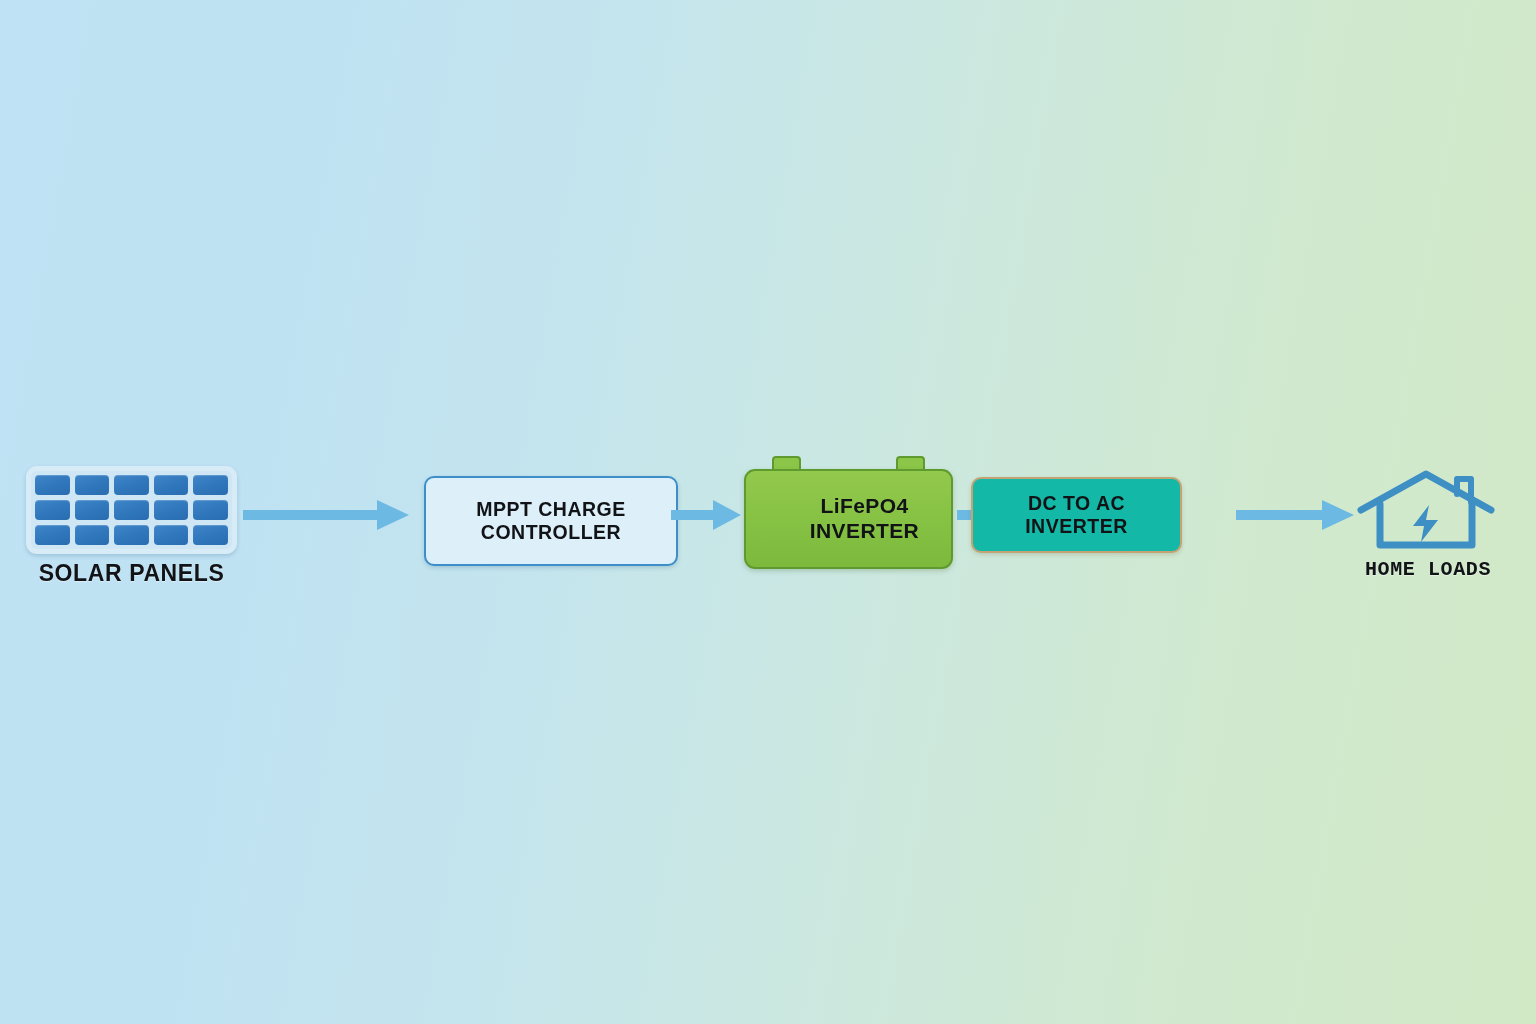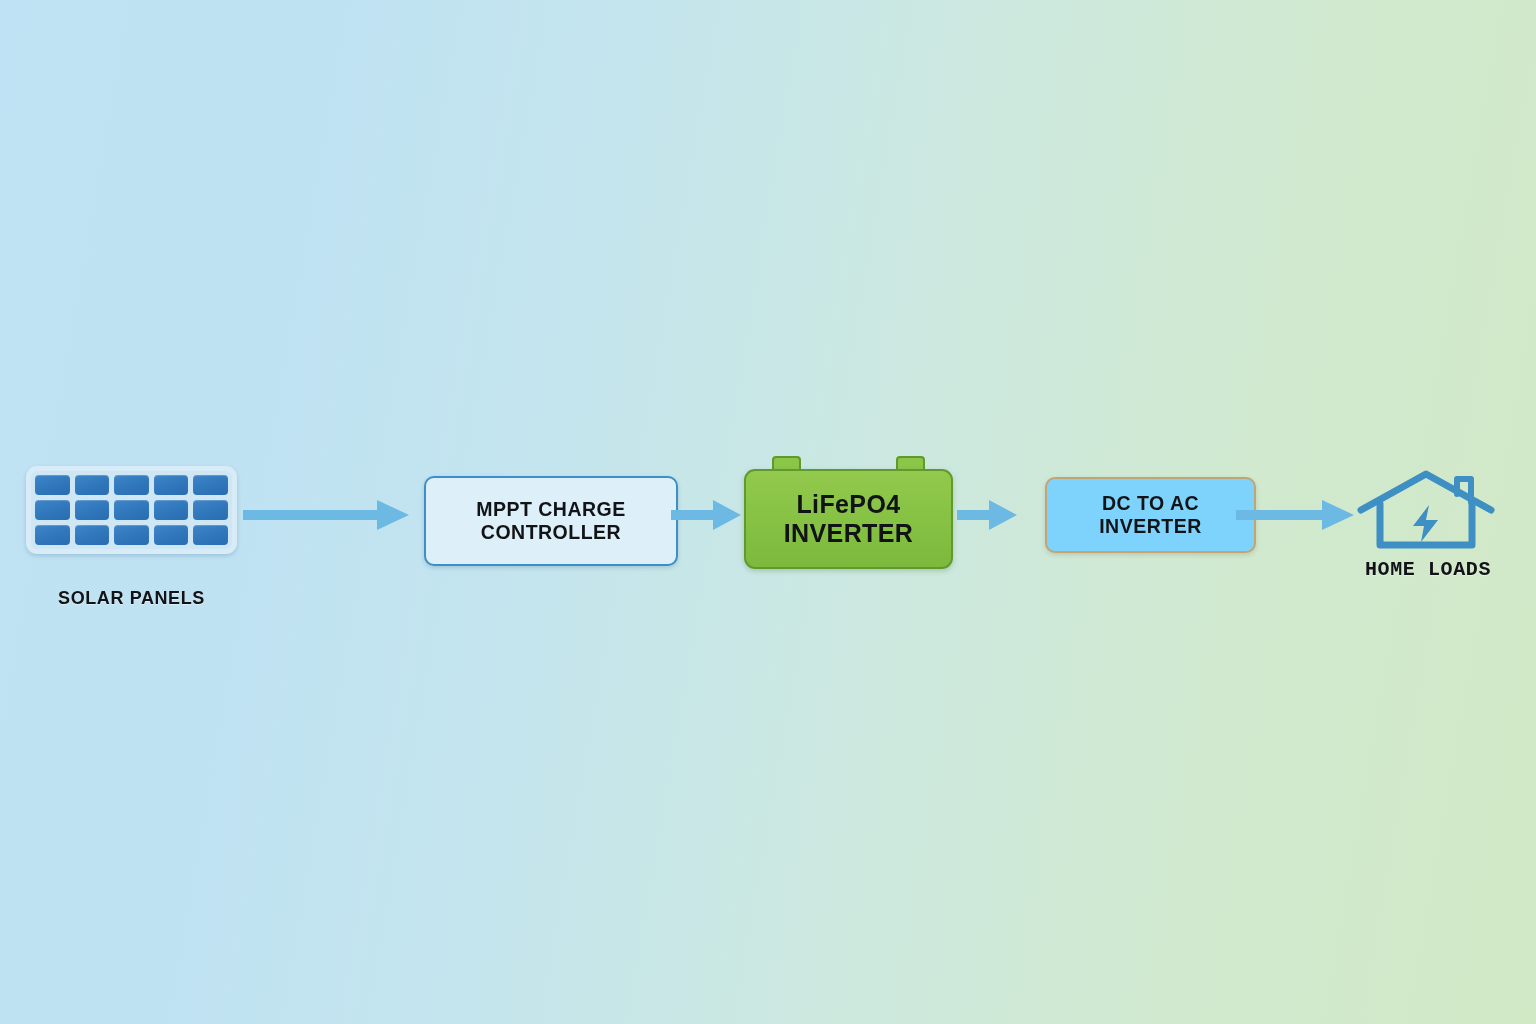--- a/index.html
+++ b/index.html
@@ -50,23 +50,23 @@
     grid-template-rows: repeat(3, 1fr);
     gap: 5px;
   }
   .pv-cell {
     background: linear-gradient(160deg, #3e86c8 0%, #2f76bb 55%, #2a6db0 100%);
     border-radius: 4px;
     box-shadow: inset 0 1px 1px rgba(255,255,255,0.22);
   }
   #solar-panel-caption {
     left: 26px;
-    top: 588px;
+    top: 560px;
     width: 211px;
-    font-size: 18px;
+    font-size: 23px;
   }
 
   
   .proc-box {
     position: absolute;
     box-sizing: border-box;
     display: flex;
     align-items: center;
     justify-content: center;
     text-align: center;
@@ -83,25 +83,25 @@
     width: 254px;
     height: 90px;
     background: #ddf0fa;
     border: 2.5px solid #3d8ec9;
     font-size: 19.5px;
     box-shadow: 0 2px 4px rgba(40,90,130,0.22);
     margin-left: 11px;
   }
 
   #inverter-box {
-    left: 1045px;
+    left: 971px;
     top: 477px;
     width: 211px;
     height: 76px;
-    background: #7dd3fc;
+    background: #14b8a6;
     border: 2.5px solid #c3a575;
     font-size: 19.5px;
     box-shadow: 0 2px 4px rgba(120,100,60,0.22);
   }
 
   
   #battery {
     position: absolute;
     left: 744px;
     top: 456px;
@@ -128,29 +128,29 @@
     box-sizing: border-box;
     background: #8cc648;
     border: 2.5px solid #5f9a2e;
     border-bottom: none;
     border-radius: 4px 4px 0 0;
   }
   #battery-terminal-left  { left: 28px; }
   #battery-terminal-right { left: 152px; }
   #battery-label {
     position: absolute;
-    left: 0;
+    left: 16px;
     top: 13px;
     width: 209px;
     height: 100px;
     display: flex;
     align-items: center;
     justify-content: center;
     text-align: center;
-    font-size: 25px;
+    font-size: 21px;
     font-weight: bold;
     color: #111316;
     line-height: 1.18;
     letter-spacing: 0.4px;
   }
 
   
   #home-icon {
     position: absolute;
     left: 1356px;

